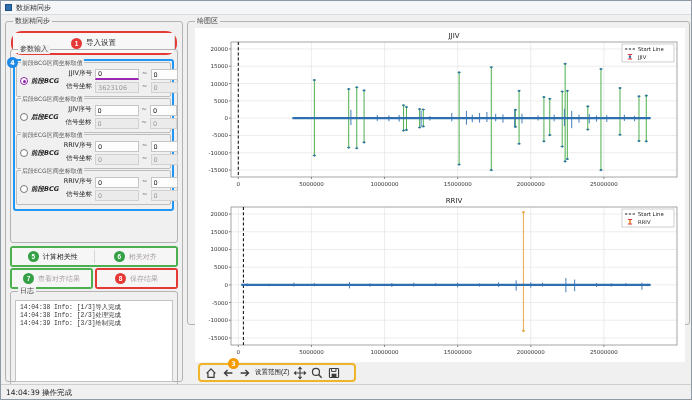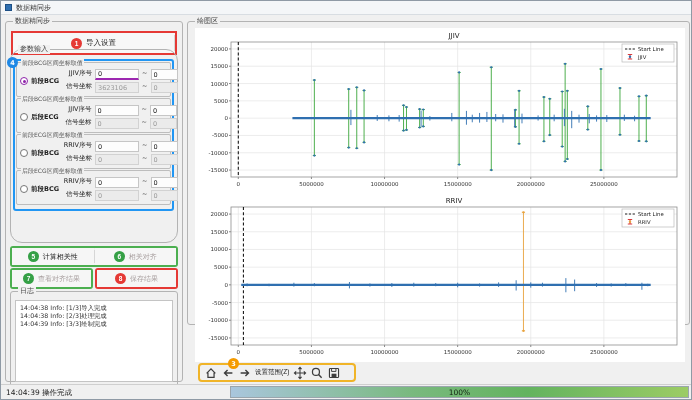--- a/index.html
+++ b/index.html
@@ -14,41 +14,41 @@
   .titlebar .t { font-size:7px; color:#333; }
 
   
   .gb { position:absolute; border:1px solid #b3b3b3; border-radius:3px; }
   .gbt { position:absolute; top:-5px; left:7px; background:#f0f0f0; padding:0 2px; font-size:7px; color:#444; line-height:9px; }
 
   
   #leftgb  { left:4px; top:20px; width:178px; height:361px; }
 
   .import-box { position:absolute; left:5px; top:9px; right:5px; height:24px;
-    border:2px solid #e53935; border-radius:0; display:flex; align-items:stretch; background:#f5f5f5; }
+    border:2px solid #e53935; border-radius:11px; display:flex; align-items:stretch; background:#f5f5f5; }
   .import-box .ibtn { flex:1; display:flex; align-items:center; justify-content:center; gap:4px;
     background:#f7f7f7; border:none; font-size:7.5px; color:#222; cursor:default; }
   .vsep { width:1px; background:#d6d6d6; margin:2px 0; }
 
   .numc { display:inline-flex; width:11px; height:11px; border-radius:50%; color:#fff;
     font-size:6.5px; font-weight:bold; align-items:center; justify-content:center; flex:none; }
   .numc.red   { background:#e53935; }
   .numc.green { background:#35a046; }
   .numc.blue  { background:#1e88e5; }
   .numc.orange{ background:#f59b00; }
 
-  #paramgb { left:4px; top:27px; right:4px; height:194px;border-radius:12px; }
+  #paramgb { left:4px; top:27px; right:4px; height:194px; }
   .blue-box { position:absolute; left:2px; top:9px; right:3px; height:152px;
     border:2px solid #2196f3; border-radius:3px; padding:1px; }
   .badge4 { position:absolute; left:-8px; top:-4px; z-index:5; }
 
   .psec { position:relative; height:35px; border:1px solid #bdbdbd; border-radius:2px; margin:0 0 1px 0; }
   .psec .st { position:absolute; top:-4px; left:4px; background:#f0f0f0; font-size:6px; color:#555; padding:0 1px; line-height:7px; }
   .psec .inner { display:flex; height:100%; padding:4px 2px 1px 3px; }
-  .radio-zone { width:46px; display:flex; align-items:center; gap:3px; }
+  .radio-zone { width:46px; display:flex; align-items:center; gap:3px;font-style:italic; }
   .radio { width:8px; height:8px; border:1px solid #777; border-radius:50%; background:#fff; position:relative; flex:none; }
   .radio.checked { border-color:#8e24aa; }
   .radio.checked::after { content:""; position:absolute; left:1.5px; top:1.5px; width:3px; height:3px; border-radius:50%; background:#8e24aa; }
   .radio-zone .rl { font-size:6.5px; font-weight:bold; color:#222; white-space:nowrap; }
   .rows-zone { flex:1; display:flex; flex-direction:column; justify-content:center; gap:2px; }
   .prow { display:flex; align-items:flex-start; gap:3px; }
   .prow .pl { width:33px; font-size:6.5px; color:#222; text-align:right; white-space:nowrap; }
   .inp { height:11px; border:1px solid #c6c6c6; background:#fdfdfd; font-size:6.5px; color:#222;
     padding:0 2px; font-family:"DejaVu Sans",sans-serif; }
   .inp.w1 { width:44px; } .inp.w2 { width:27px; }
@@ -60,21 +60,21 @@
     border:none; font-size:7px; color:#222; cursor:default; height:100%; width:100%; }
   .abtn.disabled { color:#a9a0a0; }
   .obox { position:absolute; border-radius:3px; display:flex; }
   .obox.green { border:2px solid #4caf50; }
   .obox.red   { border:2px solid #e53935; }
   #row1 { left:4px; top:224px; right:4px; height:21px; }
   #row1 .half { flex:1; }
   #box7 { left:4px; top:246px; width:83px; height:21px; }
   #box8 { left:89px; top:246px; right:4px; height:21px; }
 
-  #loggb { left:4px; top:269px; right:4px; height:96px; }
+  #loggb { left:4px; top:269px; right:4px; height:96px;font-family:Liberation Mono, monospace; }
   .logarea { position:absolute; left:4px; top:8px; right:4px; bottom:4px; background:#fff;
     border:1px solid #c4c4c4; padding:3px 4px; overflow:hidden; }
   .logline { font-size:6.3px; color:#333; line-height:8px; white-space:nowrap; }
 
   
   #rightgb { left:186px; top:20px; width:503px; height:304px; }
   .chartwrap { position:absolute; left:7px; top:6px; width:490px; height:334px; background:#fff; }
   .chartwrap svg { display:block; }
 
   .toolbar { position:absolute; left:10px; top:341px; width:158px; height:19px;
@@ -570,16 +570,13 @@
           <rect x="2.8" y="2.8" width="10.4" height="10.4" rx="1" fill="none" stroke="#3c3c3c" stroke-width="1.3"></rect>
           <path d="M5.2 2.8 V6.2 H10.2 V2.8" fill="none" stroke="#3c3c3c" stroke-width="1.1"></path>
           <rect x="5.2" y="8.8" width="5.6" height="4.4" fill="#3c3c3c"></rect>
         </svg>
     </button>
   </div>
 </div>
 
 <div class="statusbar">
   <span class="stx">14:04:39 操作完成</span>
-  <div class="progress">
-    <span>100%</span>
-  </div>
 </div>
 
 </body></html>

